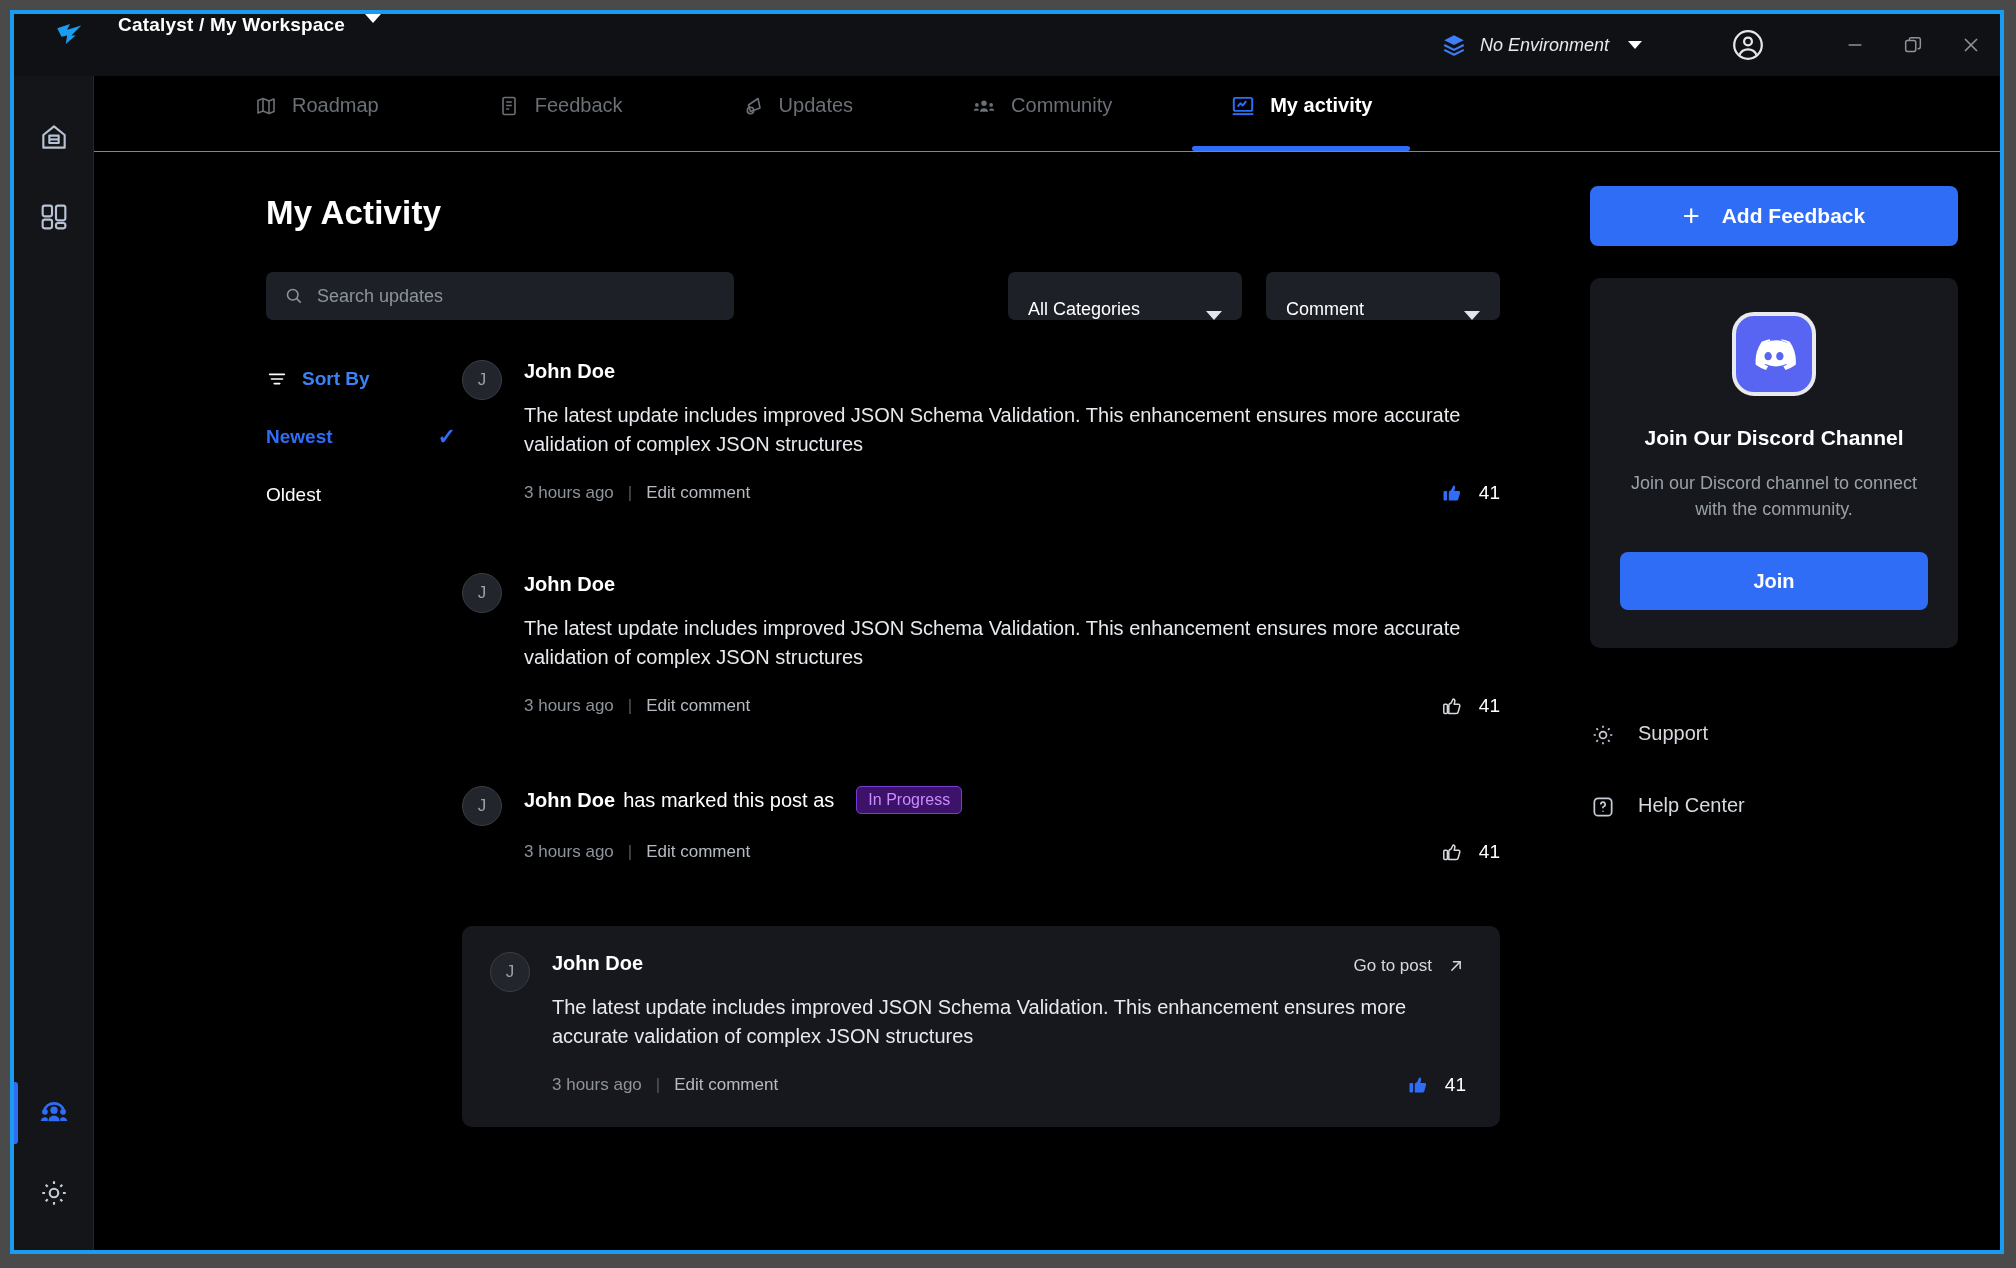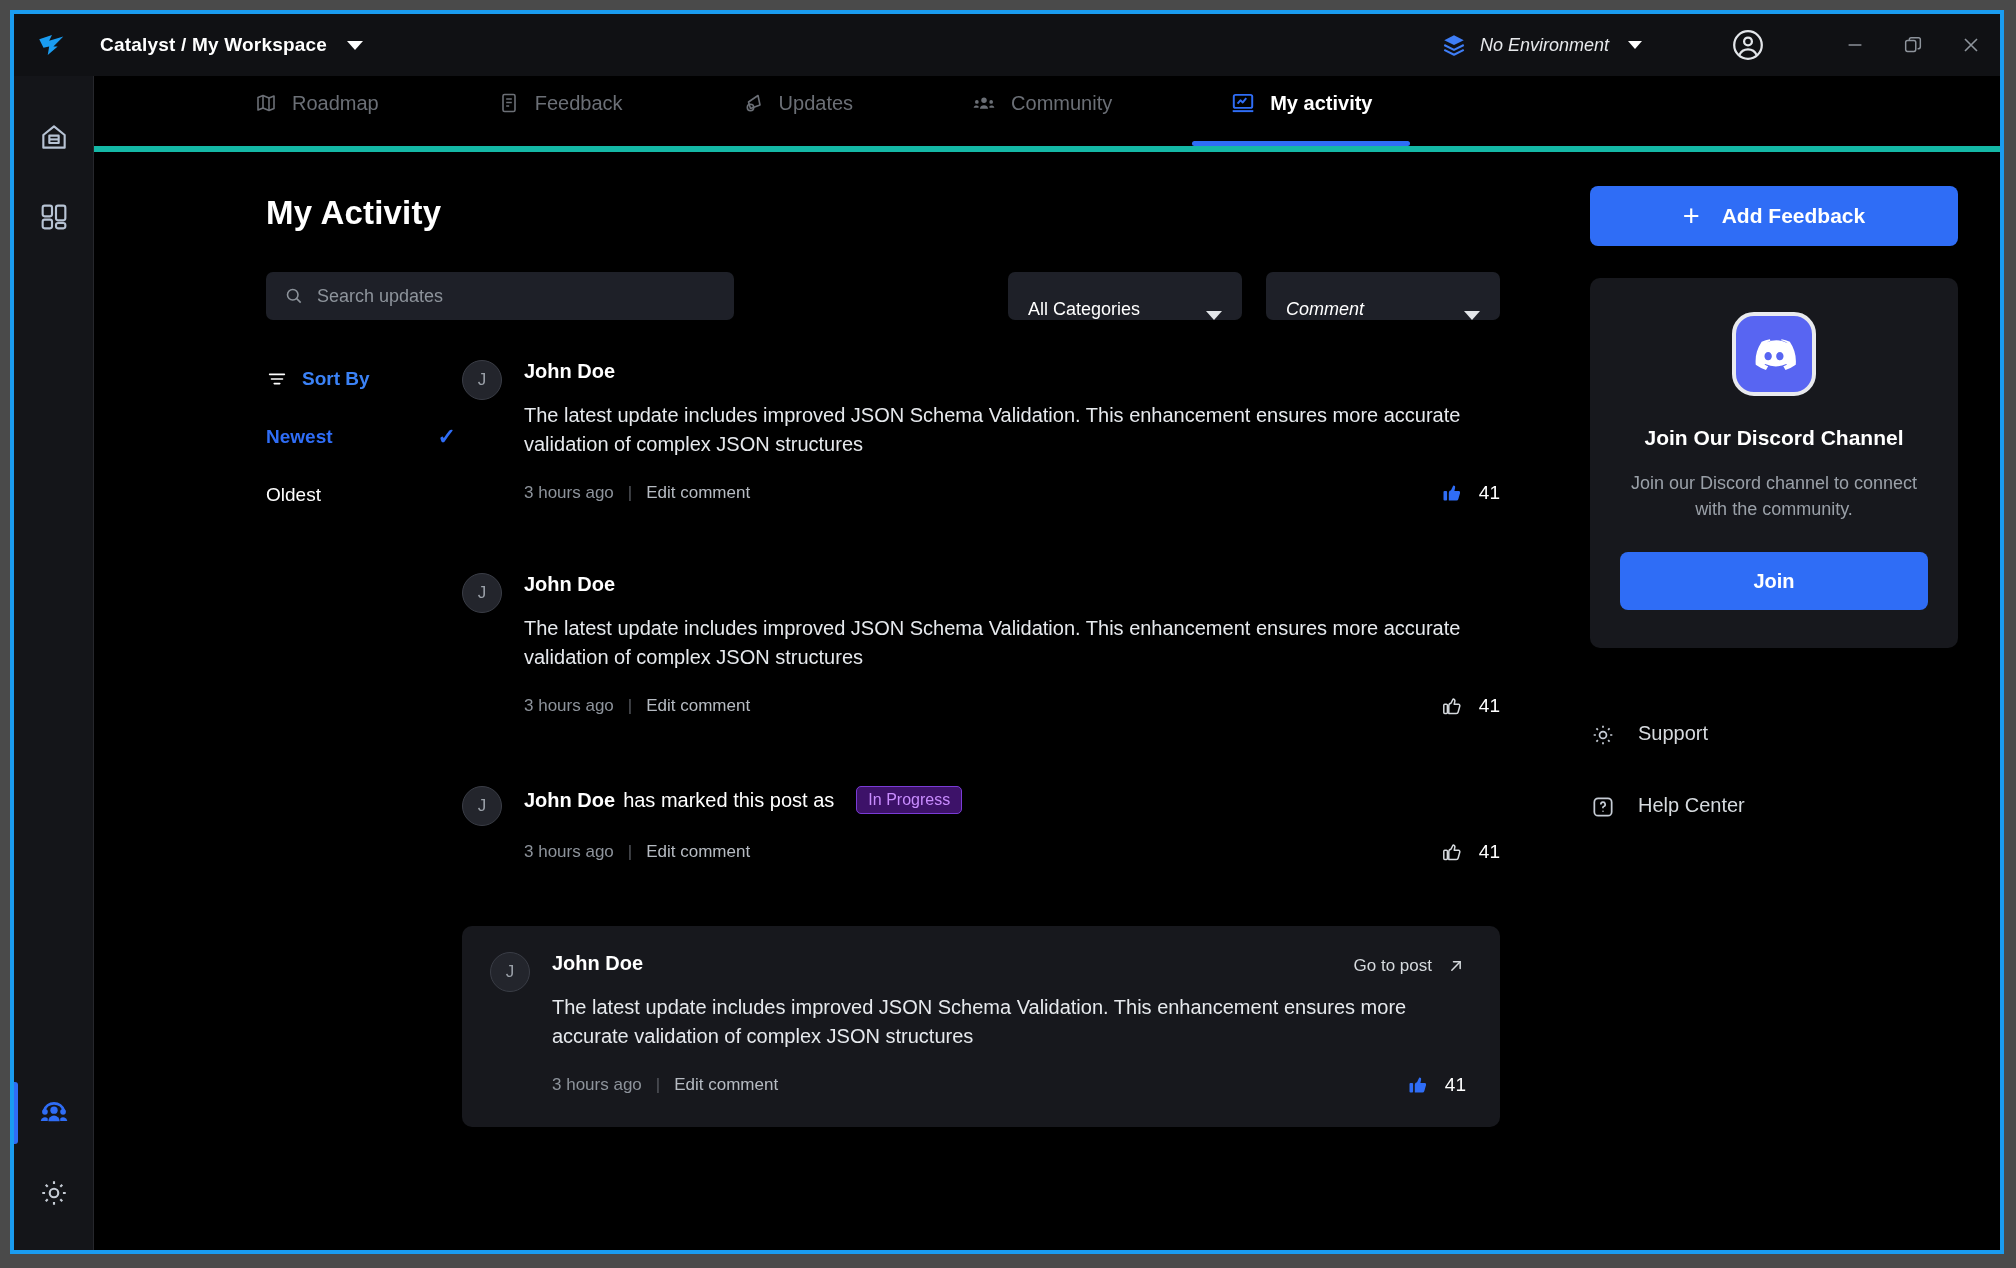--- a/index.html
+++ b/index.html
@@ -23,23 +23,22 @@
     display: flex;
     flex-direction: column;
     overflow: hidden;
   }
 
   
   .titlebar {
     height: 62px;
     background: #101114;
     display: flex;
-    align-items: center;
     flex: 0 0 62px;
-    padding-left: 18px;
+    padding-left: 36px;
   }
   .brand-logo { width: 40px; height: 40px; display:flex; align-items:center; justify-content:center; }
   .ws-title {
     margin-left: 28px;
     color: #ffffff;
     font-size: 19px;
     font-weight: bold;
     letter-spacing: .2px;
     white-space: nowrap;
   }
@@ -98,21 +97,21 @@
 
   .content {
     flex: 1; background: #000; display: flex; flex-direction: column; min-width: 0;
     position: relative;
   }
 
   
   .tabs {
     height: 76px; display: flex; align-items: flex-end;
     padding-left: 160px; flex: 0 0 76px;
-    border-bottom: 6px solid #14b8a6;
+    border-bottom: 1px solid #14b8a6;
   }
   .tab {
     display: flex; align-items: center; gap: 14px;
     height: 100%; padding: 0 0 16px 0;
     color: #6b6f76; font-size: 20px;
     position: relative;
     white-space: nowrap;
   }
   .tab + .tab { margin-left: 118px; }
   .tab.active { color: #ffffff; font-weight: bold; }
@@ -149,21 +148,21 @@
     background: #1e2028; border-radius: 7px;
     display: flex; align-items: flex-end; justify-content: space-between;
     padding: 0 20px; color: #ffffff; font-size: 18px;
   }
   .dd-caret {
     width:0;height:0;
     border-left: 8px solid transparent; border-right: 8px solid transparent;
     border-top: 9px solid #e3e6ea; margin-left: 22px;
   }
   .dd.cat { margin-left: auto; }
-  .dd.type { margin-left: 24px; min-width: 234px; font-style: italic; }
+  .dd.type { margin-left: 24px; min-width: 234px; }
 
   
   .activity-row { display: flex; margin-top: 36px; padding-right: 64px; }
   .sortcol { width: 196px; flex: 0 0 196px; padding-top: 12px; }
   .sort-head {
     display: flex; align-items: center; gap: 14px;
     color: #3b82f6; font-size: 19px; font-weight: bold;
   }
   .sort-opt {
     margin-top: 34px; display: flex; align-items: center; justify-content: space-between;

